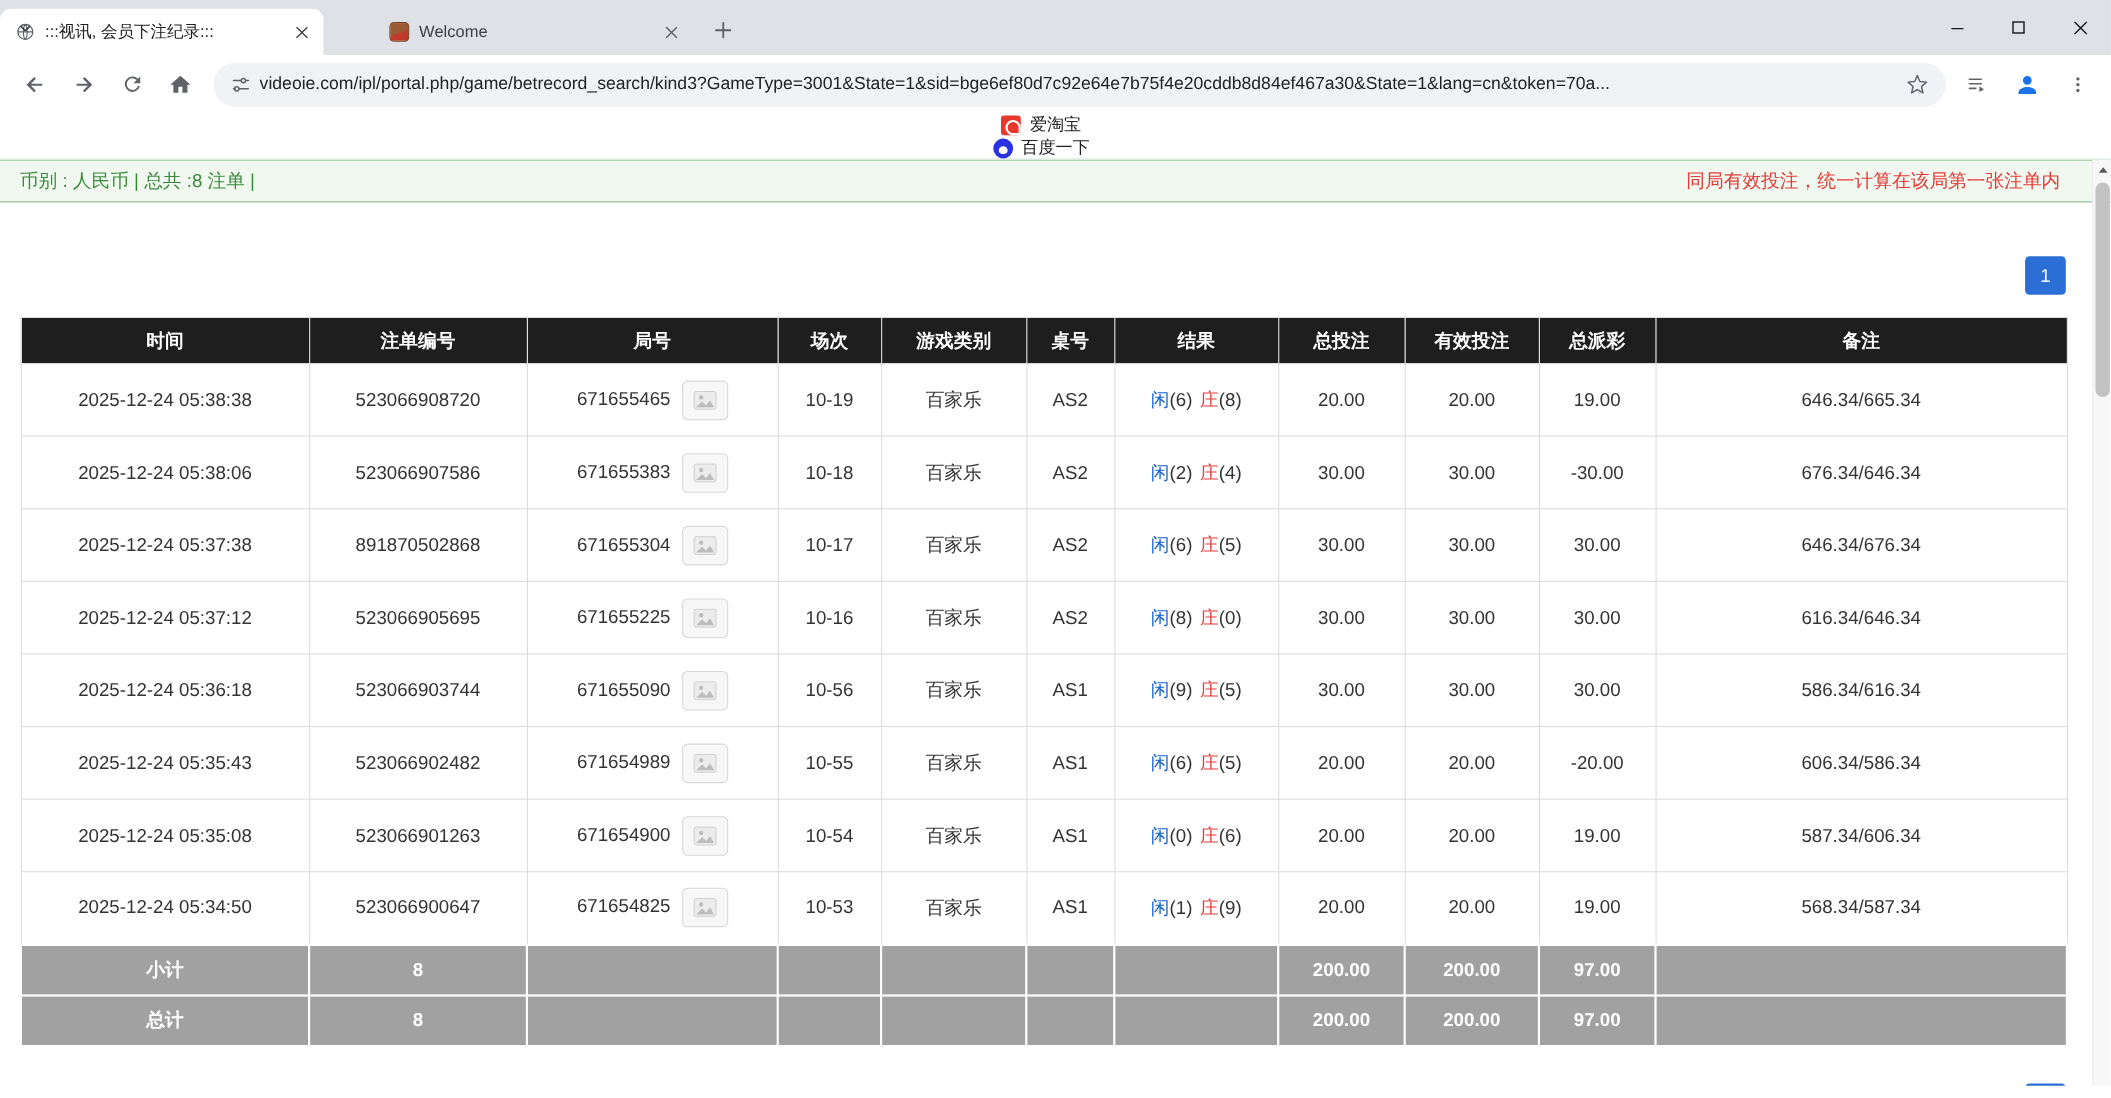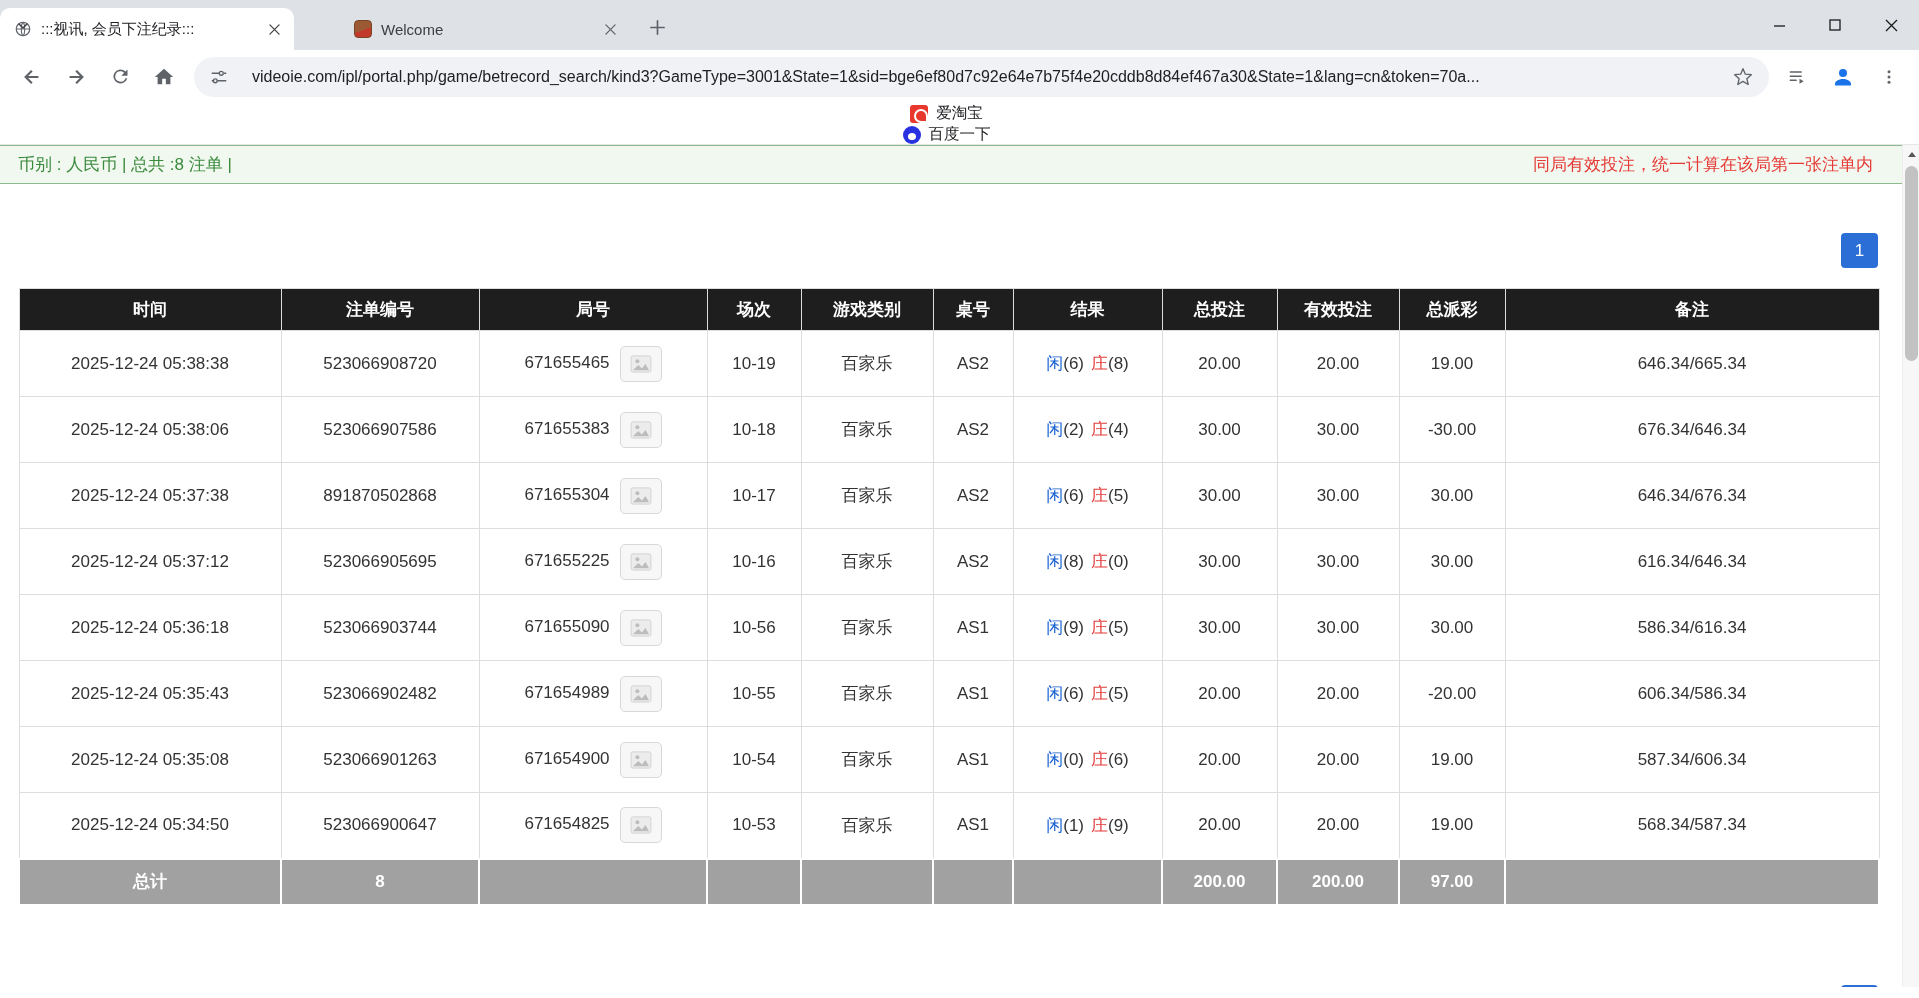--- a/index.html
+++ b/index.html
@@ -20,21 +20,21 @@
   .favicon { width: 18px; height: 18px; flex: none; }
   .welcome-fav { border-radius: 4px; background: linear-gradient(160deg, #9b5a33 55%, #c0392b 55%); border: 1px solid #7a4426; }
   .newtab-btn { width: 30px; height: 30px; margin: 0 0 8px 12px; border-radius: 50%; display: flex; align-items: center; justify-content: center; cursor: pointer; }
   .win-controls { position: absolute; right: 0; top: 0; height: 50px; display: flex; }
   .win-btn { width: 56px; height: 50px; display: flex; align-items: center; justify-content: center; cursor: pointer; }
 
   
   .toolbar { height: 53px; background: #fff; display: flex; align-items: center; padding: 0 10px; }
   .nav-btn { width: 44px; height: 44px; border-radius: 50%; display: flex; align-items: center; justify-content: center; cursor: pointer; flex: none; }
   .omnibox { flex: 1; height: 40px; background: #f0f2f5; border-radius: 20px; display: flex; align-items: center; padding: 0 16px; margin: 0 8px; min-width: 0; }
-  .omni-url { flex: 1; font-size: 16px; color: #202124; white-space: nowrap; overflow: hidden; text-overflow: ellipsis; margin: 0 24px; }
+  .omni-url { flex: 1; font-size: 16px; color: #202124; white-space: nowrap; overflow: hidden; text-overflow: ellipsis; margin: 0 8px; }
   .tool-right { display: flex; align-items: center; gap: 6px; flex: none; }
   .tool-icon { width: 40px; height: 40px; border-radius: 50%; display: flex; align-items: center; justify-content: center; cursor: pointer; }
 
   
   .bookmarksbar { height: 42px; background: #fff; border-bottom: 1px solid #e4e6e8; display: flex; align-items: center; padding: 0 14px; flex-direction: column; }
   .bm-item { display: flex; align-items: center; gap: 8px; margin-right: 26px; font-size: 15.5px; color: #202124; cursor: pointer; }
   .bm-fav { width: 18px; height: 18px; border-radius: 3px; flex: none; position: relative; }
   .bm-fav.aitaobao { background: #e8382d; }
   .bm-fav.aitaobao::after { content:""; position:absolute; left:4px; top:4px; width:10px; height:10px; border:2px solid #fff; border-radius:50% 50% 0 50%; }
   .bm-fav.baidu { background: #2932e1; border-radius: 50%; }
@@ -448,20 +448,33 @@
       <span class="res-p">闲</span><span class="res-s">(1)</span><span class="res-b">庄</span><span class="res-s">(9)</span>
     </td>
     <td class="c-blue">20.00</td>
     <td>20.00</td>
     <td>19.00</td>
     <td>568.34/587.34</td>
   </tr>
       </tbody>
     <tfoot>
       <tr>
+        <td>小计</td>
+        <td>8</td>
+        <td></td>
+          <td></td>
+          <td></td>
+        <td></td>
+          <td></td>
+        <td>200.00</td>
+        <td>200.00</td>
+        <td>97.00</td>
+        <td></td>
+      </tr>
+      <tr>
         <td>总计</td>
         <td>8</td>
         <td></td>
           <td></td>
           <td></td>
         <td></td>
           <td></td>
         <td>200.00</td>
         <td>200.00</td>
         <td>97.00</td>

